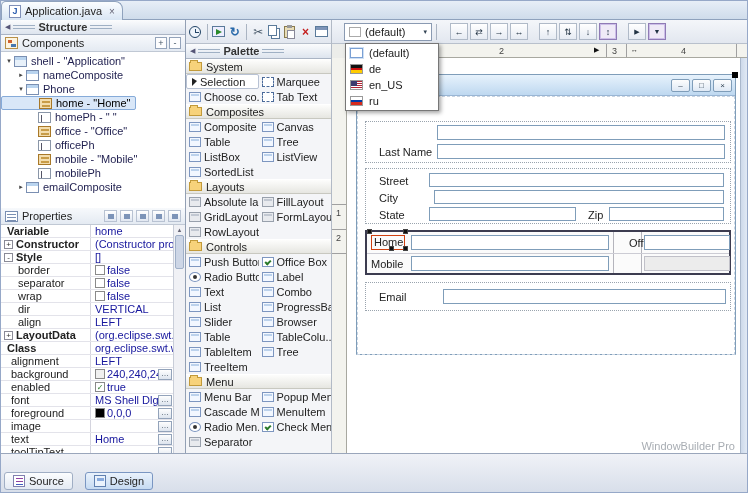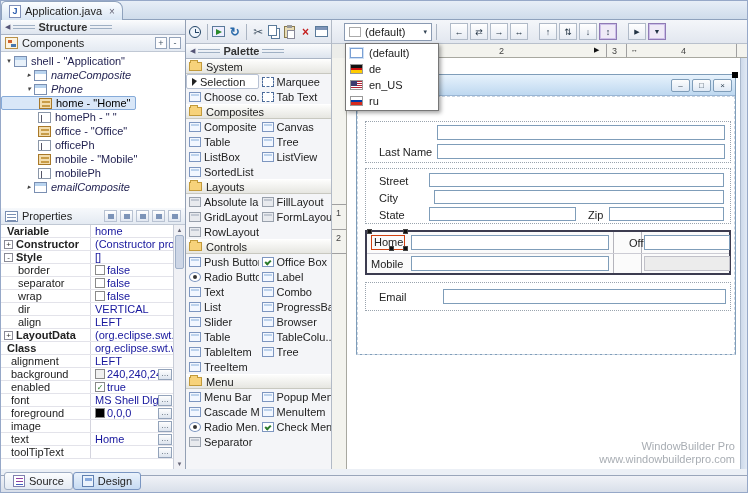--- a/index.html
+++ b/index.html
@@ -27,21 +27,21 @@
     background: linear-gradient(#f7f9fc, #e4eaf2); border-bottom: 1px solid #c0c8d4; }
   .chead-btns { margin-left: auto; display: flex; gap: 2px; }
   .sqbtn { width: 12px; height: 12px; border: 1px solid #93a3ba; background: #fdfdfe;
     font-size: 9px; line-height: 10px; text-align: center; color: #456; cursor: pointer; }
 
   
   .left { position: absolute; left: 0; top: 19px; width: 185px; bottom: 23px;
     background: #fff; border-right: 1px solid #93a0b4; display: flex; flex-direction: column; }
   .tree { height: 156px; background: #fff; overflow: hidden; padding-top: 2px; }
   .trow { display: flex; align-items: center; height: 14px; white-space: nowrap; }
-  .trow.d0 { padding-left: 3px; } .trow.d1 { padding-left: 23px; font-style: italic; } .trow.d2 { padding-left: 37px; }
+  .trow.d0 { padding-left: 3px; } .trow.d1 { padding-left: 15px; } .trow.d2 { padding-left: 37px; }
   .arr { width: 10px; font-size: 7px; color: #444; text-align: center; flex: none; }
   .tico { flex: none; margin-right: 4px; }
   .ti-shell, .ti-comp { width: 13px; height: 11px; border: 1px solid #7a8fb2; background: #fff; position: relative; }
   .ti-shell::before, .ti-comp::before { content: ""; position: absolute; left: 0; top: 0; right: 0; height: 3px; background: #b9d4ef; }
   .ti-shell { background: #e8f1fa; }
   .ti-coolbar { width: 13px; height: 11px; border: 1px solid #a87828; background: #f3ddae; position: relative; }
   .ti-coolbar::before { content: ""; position: absolute; left: 2px; top: 2px; width: 8px; height: 2px; background: #c89c48; }
   .ti-coolbar::after { content: ""; position: absolute; left: 2px; top: 6px; width: 8px; height: 2px; background: #c89c48; }
   .ti-text { width: 13px; height: 11px; border: 1px solid #8a96a8; background: #fff; position: relative; }
   .ti-text::before { content: ""; position: absolute; left: 2px; top: 2px; width: 1px; height: 7px; background: #556; }
@@ -183,23 +183,23 @@
     background: #fff; border: 1px solid #777; box-shadow: 2px 2px 4px rgba(0,0,0,.35); padding: 1px; }
   .ditem { height: 16px; display: flex; align-items: center; gap: 6px; padding-left: 3px; cursor: pointer; }
   .flag { width: 13px; height: 10px; flex: none; border: 1px solid #999; }
   .flag-none { background: #fff; border: 1px solid #7aa0d4; box-shadow: 0 0 0 1px #cfe0f4; }
   .flag-de { background: linear-gradient(#111 33%, #cc1111 33%, #cc1111 66%, #ffcc00 66%); }
   .flag-us { background: repeating-linear-gradient(#b22234 0 1px, #fff 1px 2px); position: relative; }
   .flag-us::before { content: ""; position: absolute; left: 0; top: 0; width: 6px; height: 5px; background: #3c3b6e; }
   .flag-ru { background: linear-gradient(#fff 33%, #0039a6 33%, #0039a6 66%, #d52b1e 66%); }
 
   
-  .bottombar { position: absolute; left: 0; bottom: 0; width: 748px; height: 17px;
+  .bottombar { position: absolute; left: 0; bottom: 0; width: 748px; height: 39px;
     background: linear-gradient(#f0f2f7, #d8dfea); border-top: 1px solid #9aa6bb;
-    display: flex; align-items: flex-end; gap: 0; padding: 0 3px 2px 3px; }
+    display: flex; align-items: flex-end; gap: 12px; padding: 0 3px 2px 3px; }
   .btab { display: flex; align-items: center; gap: 4px; height: 18px; padding: 0 8px;
     border: 1px solid #a0aec4; border-radius: 3px; background: linear-gradient(#fcfdfe, #e4eaf3); cursor: pointer; }
   .btab.active { background: linear-gradient(#eaf2fc, #c6daf2); border-color: #7a96c2; }
   .ico-src { width: 12px; height: 12px; border: 1px solid #8080b0; background: #fff; position: relative; }
   .ico-src::before { content: ""; position: absolute; left: 2px; top: 2px; width: 7px; height: 1px;
     background: #9040a0; box-shadow: 0 3px #9040a0, 0 6px #4060c0; }
   .ico-design { width: 12px; height: 12px; border: 1px solid #6080b0; background: #eaf2fc; position: relative; }
   .ico-design::before { content: ""; position: absolute; left: 2px; top: 2px; width: 7px; height: 3px; background: #88aadd; }
 </style>
 </head>

